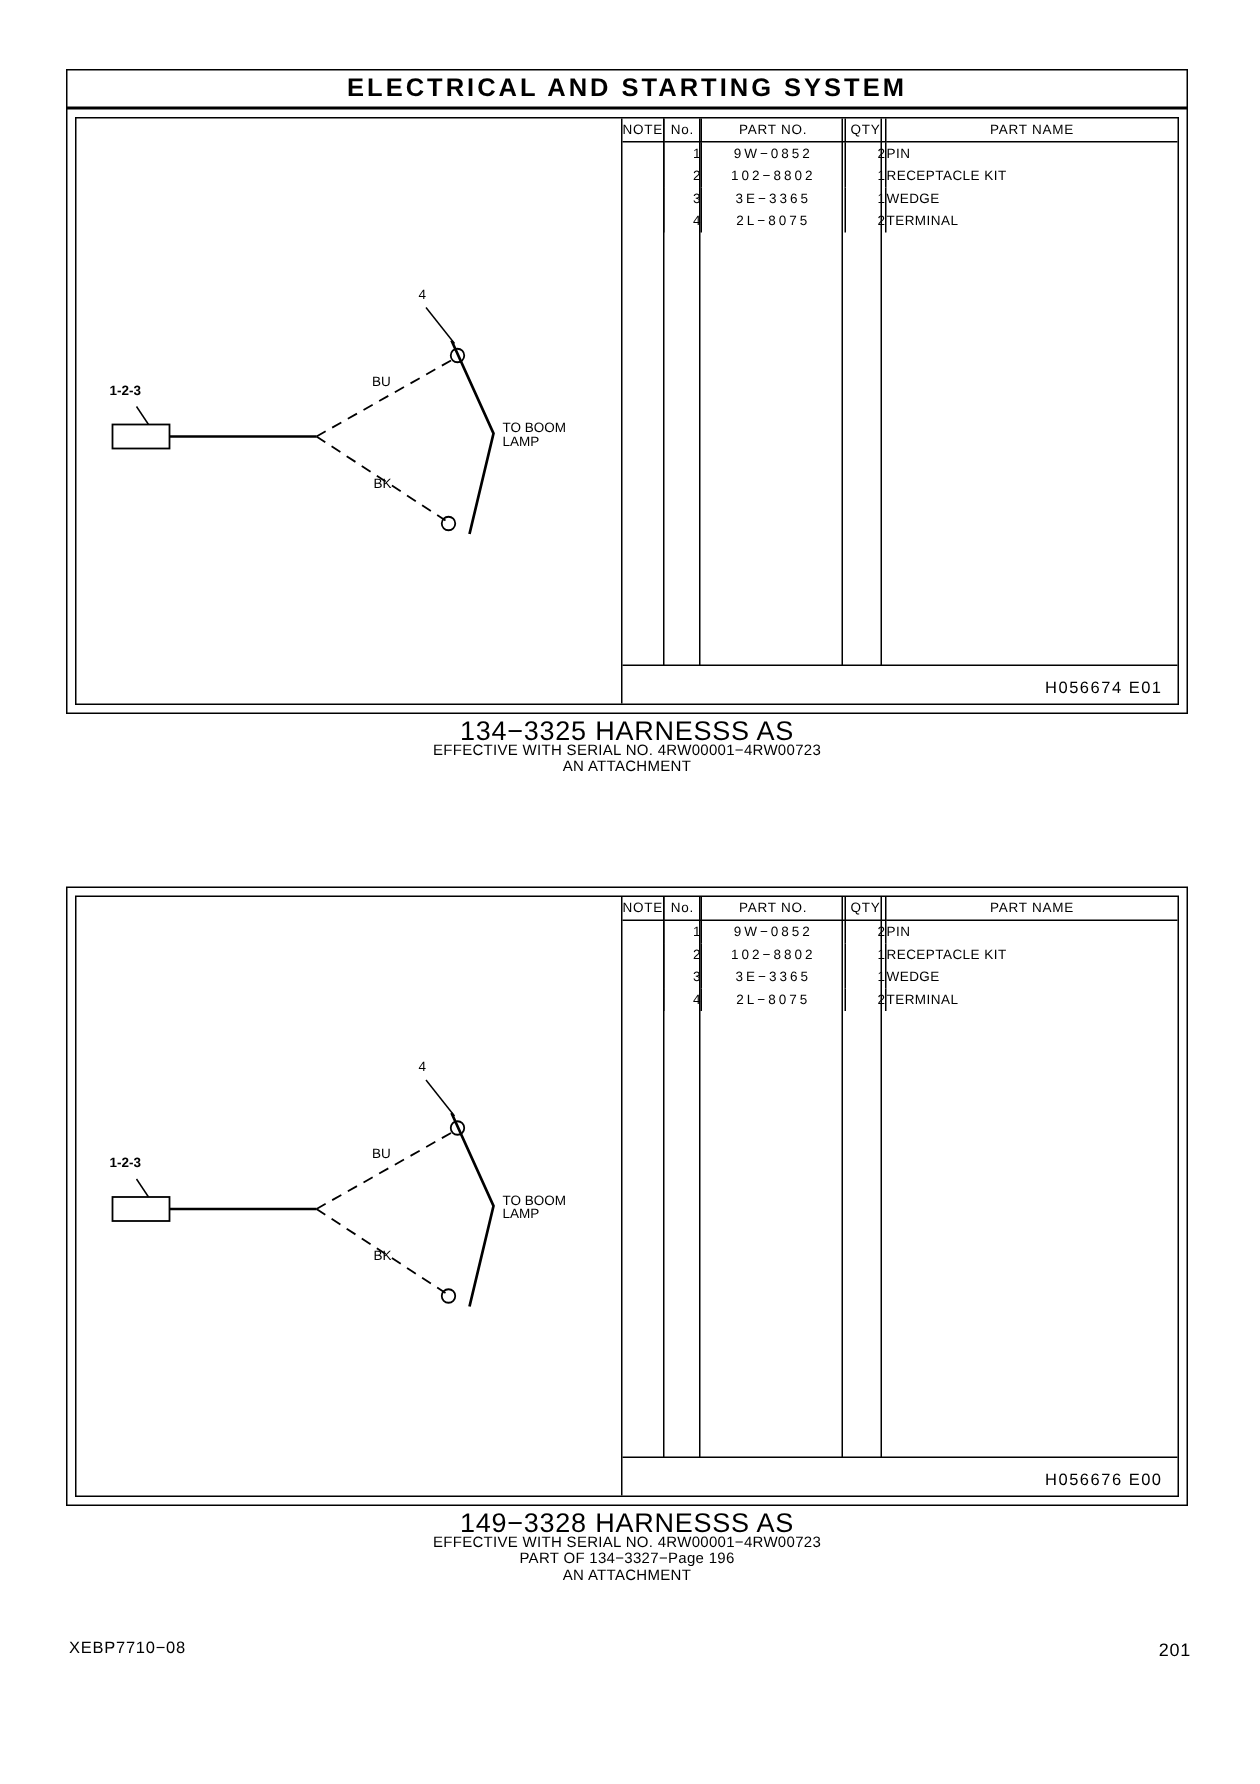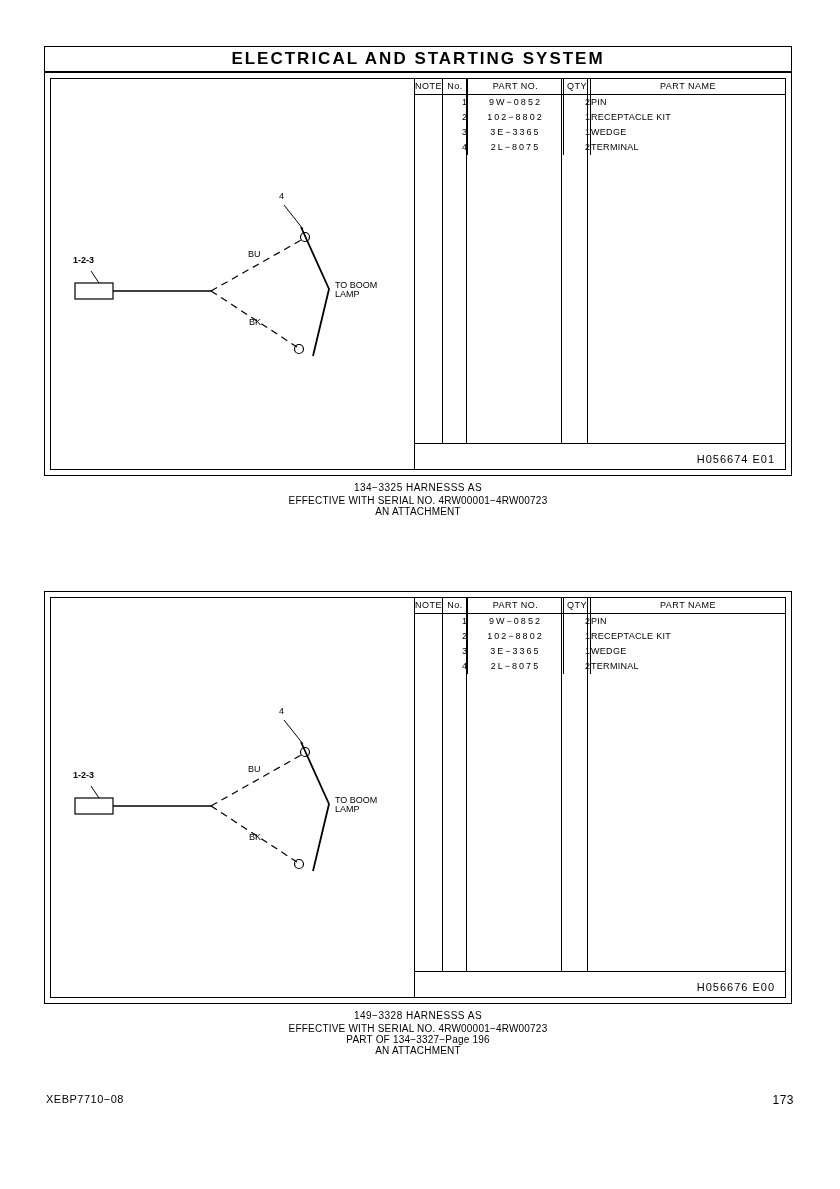--- a/index.html
+++ b/index.html
@@ -140,21 +140,21 @@
 
   
   .caption {
     position: absolute;
     left: 44px;
     width: 748px;
     text-align: center;
     line-height: 11px;
   }
   .caption .l1 {
-    font-size: 10px;
+    font-size: 18px;
     letter-spacing: 0.5px;
     line-height: 15px;
   }
   .caption .l2, .caption .l3, .caption .l4 {
     font-size: 10px;
     letter-spacing: 0.2px;
     line-height: 11px;
   }
   .cap1 { top: 480px; }
   .cap2 { top: 1008px; }
@@ -358,15 +358,15 @@
   </div>
 
   <div class="caption cap2">
     <div class="l1">149−3328 HARNESSS AS</div>
     <div class="l2">EFFECTIVE WITH SERIAL NO. 4RW00001−4RW00723</div>
     <div class="l3">PART OF 134−3327−Page 196</div>
     <div class="l4">AN ATTACHMENT</div>
   </div>
 
   <div class="footer-left">XEBP7710−08</div>
-  <div class="footer-right">173</div>
+  <div class="footer-right">201</div>
 
 </div>
 
 </body></html>

